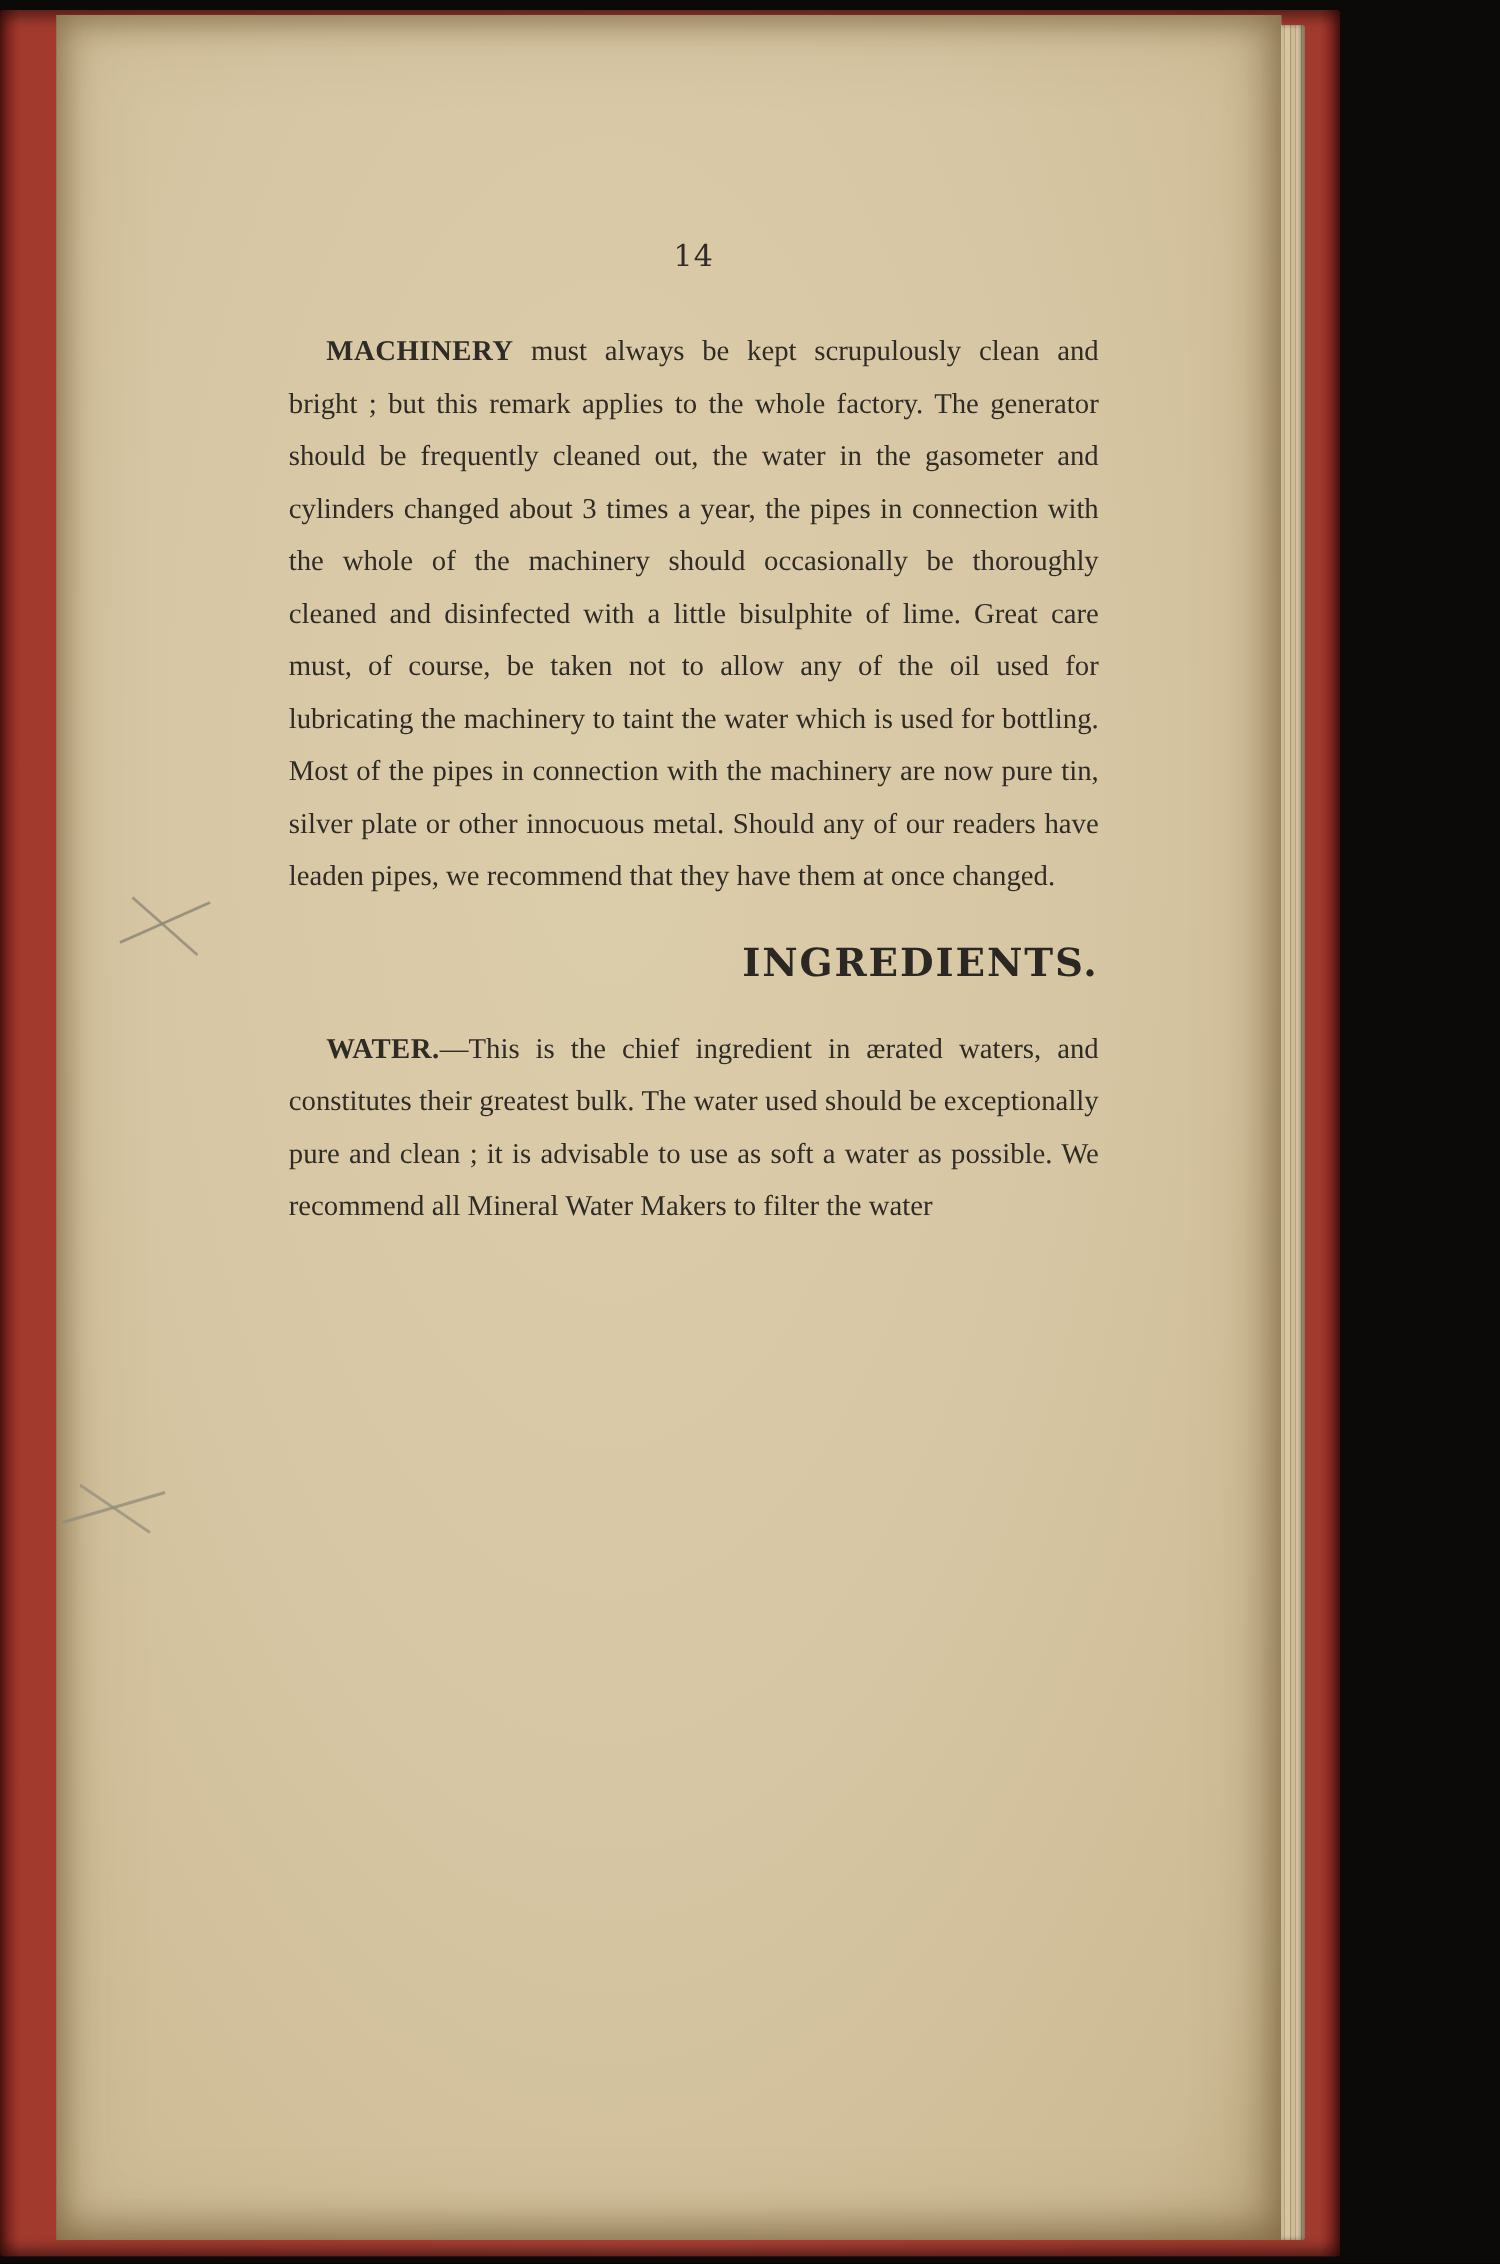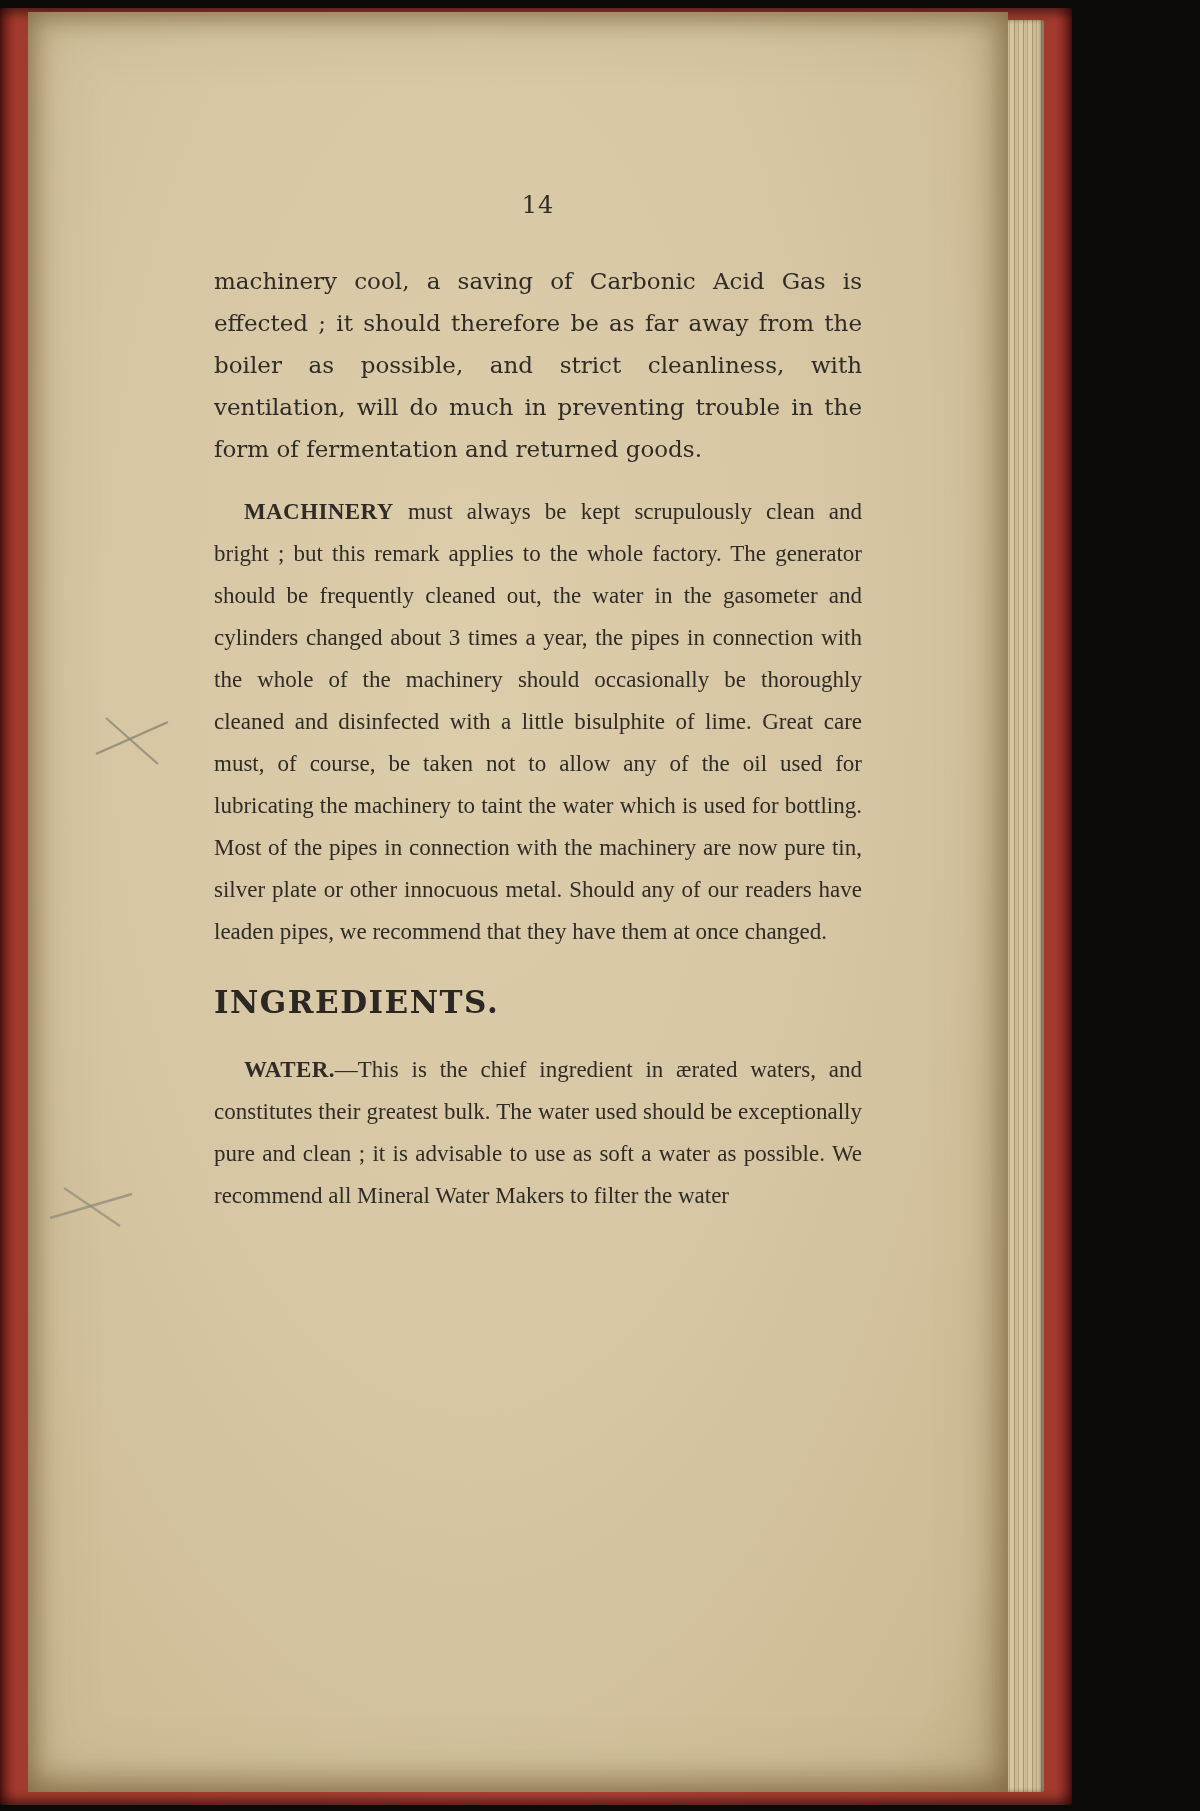--- a/index.html
+++ b/index.html
@@ -38,21 +38,21 @@
     background:repeating-linear-gradient(90deg,
       #cdbb96 0 3px, #b7a37c 3px 4px,
       #d6c5a0 4px 8px, #a8946d 8px 9px);
     border-radius:0 3px 3px 0;
     box-shadow:inset -3px 0 4px rgba(0,0,0,.4);
     z-index:1;
   }
 
   .page {
     position:absolute;
-    left:28px; top:12px;
+    left:45px; top:12px;
     width:980px; height:1780px;
     background:radial-gradient(ellipse at 45% 35%,
       #dccdab 0%, var(--paper,#d7c6a3) 50%, #cdbb95 88%, #c2ae86 100%);
     box-shadow:
       inset 0 0 70px rgba(120,95,55,.25),
       inset -14px 0 30px rgba(110,85,50,.35),
       inset 10px 0 24px rgba(110,85,50,.28),
       inset 0 -14px 26px rgba(110,85,50,.32),
       inset 0 10px 18px rgba(110,85,50,.2);
     z-index:2;
@@ -76,21 +76,21 @@
 
   p.para {
     text-align:justify;
     margin:0 0 21px 0;
   }
   p.indent { text-indent:30px;font-family:Liberation Serif, serif; }
 
   .lead { font-weight:bold; letter-spacing:.4px; }
 
   .heading {
-    text-align:left;
+    text-align:right;
     font-size:31px;
     font-weight:bold;
     letter-spacing:1.5px;
     margin:28px 0 26px 0;
     color:#2b2823;
   }
 
   .x-mark { position:absolute; z-index:3; }
 </style>
 </head>
@@ -100,21 +100,20 @@
 
   <div class="cover"></div>
 
   <div class="page-stack"></div>
 
   <div class="page">
     <div class="text-block">
 
       <div class="page-number">14</div>
 
-      <p class="para">machinery cool, a saving of Carbonic Acid Gas is effected ; it should therefore be as far away from the boiler as possible, and strict cleanliness, with ventilation, will do much in preventing trouble in the form of fermentation and returned goods.</p>
 
       <p class="para indent"><span class="lead">MACHINERY</span><span> must always be kept scrupulously clean and bright ; but this remark applies to the whole factory. The generator should be frequently cleaned out, the water in the gasometer and cylinders changed about 3 times a year, the pipes in connection with the whole of the machinery should occasionally be thoroughly cleaned and disinfected with a little bisulphite of lime. Great care must, of course, be taken not to allow any of the oil used for lubricating the machinery to taint the water which is used for bottling. Most of the pipes in connection with the machinery are now pure tin, silver plate or other innocuous metal. Should any of our readers have leaden pipes, we recommend that they have them at once changed.</span></p>
 
       <h2 class="heading">INGREDIENTS.</h2>
 
       <p class="para indent"><span class="lead">WATER.</span><span>—This is the chief ingredient in ærated waters, and constitutes their greatest bulk. The water used should be exceptionally pure and clean ; it is advisable to use as soft a water as possible. We recommend all Mineral Water Makers to filter the water</span></p>
 
     </div>
   </div>
 

